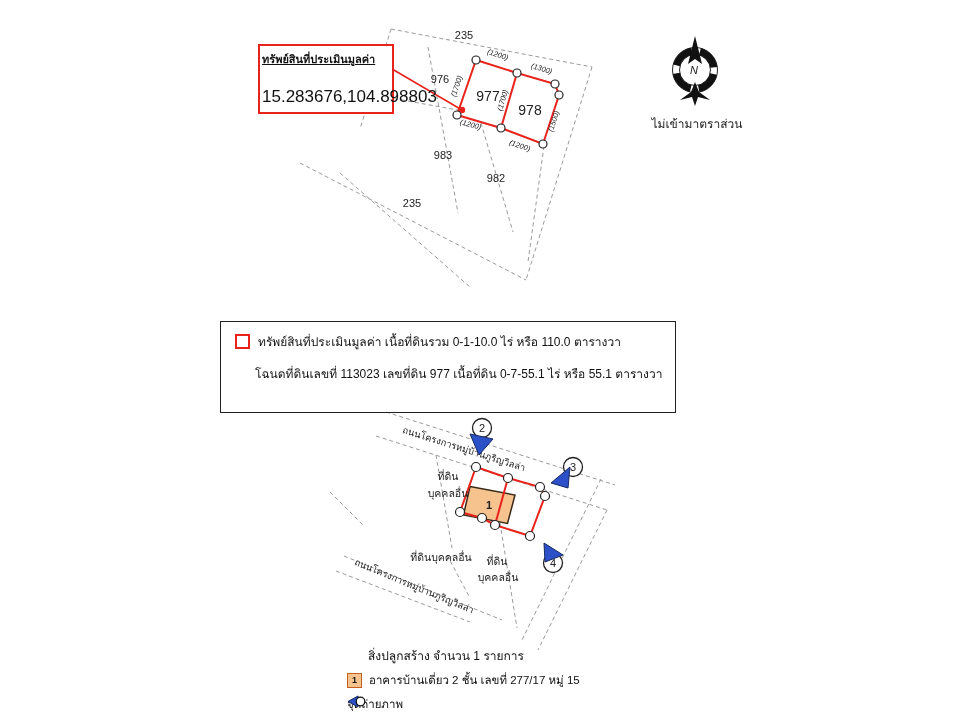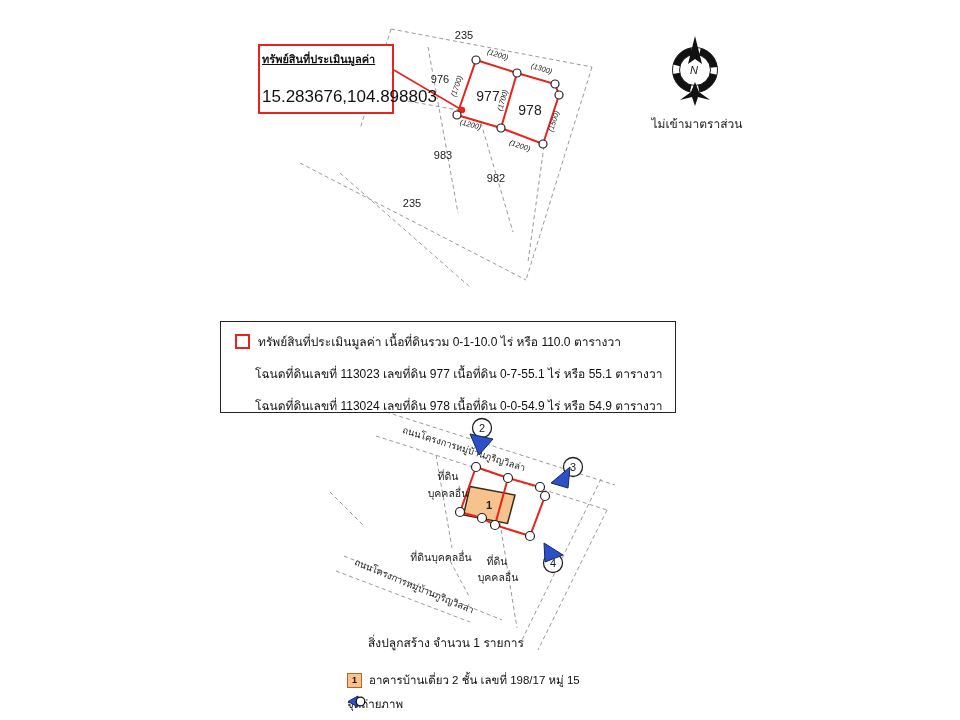--- a/index.html
+++ b/index.html
@@ -9,21 +9,21 @@
   svg text{font-family:"Liberation Sans", sans-serif;fill:#222;}
   .callout{position:absolute;left:258px;top:44px;width:128px;background:#fff;
            border:2px solid #e8231c;text-align:left;padding:4px 2px 5px 2px;z-index:3;}
   .callout .t{font-size:11px;font-weight:bold;text-decoration:underline;color:#111;}
   .callout .c{font-size:17px;margin-top:19px;color:#111;}
   .legendbox{position:absolute;left:220px;top:303px;width:456px;height:92px;
              border:1.5px solid #222;box-sizing:border-box;padding:10px 0 0 14px;z-index:2;margin-top:18px;}
   .legendbox .row{display:flex;align-items:center;gap:8px;font-size:12px;margin-top:0;}
   .legendbox .row + .row{margin-top:13px;margin-left:20px;}
   .redsq{display:inline-block;width:11px;height:11px;border:2px solid #e8231c;background:#fff;flex:0 0 auto;}
-  .bsec-title{position:absolute;left:368px;top:633px;font-size:12px;z-index:2;}
+  .bsec-title{position:absolute;left:368px;top:646px;font-size:12px;z-index:2;}
   .bsec-row1{position:absolute;left:347px;top:671px;display:flex;align-items:center;gap:7px;font-size:11.5px;z-index:2;}
   .bsec-row2{position:absolute;left:347px;top:695px;display:flex;align-items:center;gap:7px;font-size:11.5px;z-index:2;}
   .bldsq{display:inline-block;width:13px;height:13px;background:#f6c28e;border:1px solid #c2601f;
          font-size:9px;font-weight:bold;text-align:center;line-height:13px;flex:0 0 auto;}
 </style>
 </head>
 <body>
 
 <div class="page">
 
@@ -153,29 +153,26 @@
   </div>
 
   <div class="legendbox">
     <div class="row">
       <span class="redsq"></span>
       <span>ทรัพย์สินที่ประเมินมูลค่า เนื้อที่ดินรวม 0-1-10.0 ไร่ หรือ 110.0 ตารางวา</span>
     </div>
     <div class="row">
       <span>โฉนดที่ดินเลขที่ 113023 เลขที่ดิน 977 เนื้อที่ดิน 0-7-55.1 ไร่ หรือ 55.1 ตารางวา</span>
     </div>
-    <div class="row">
-      <span>โฉนดที่ดินเลขที่ 113024 เลขที่ดิน 978 เนื้อที่ดิน 0-0-54.9 ไร่ หรือ 54.9 ตารางวา</span>
-    </div>
   </div>
 
   <div class="bsec-title">สิ่งปลูกสร้าง จำนวน 1 รายการ</div>
   <div class="bsec-row1">
     <span class="bldsq">1</span>
-    <span>อาคารบ้านเดี่ยว 2 ชั้น เลขที่ 198/17 หมู่ 15</span>
+    <span>อาคารบ้านเดี่ยว 2 ชั้น เลขที่ 277/17 หมู่ 15</span>
   </div>
   <div class="bsec-row2">
     <svg width="19" height="13" viewBox="0 0 19 13">
       <polygon points="1,6.5 11,1 11,12" fill="#2b50c8" stroke="#16295f" stroke-width="1"></polygon>
       <circle cx="13.5" cy="6.5" r="4.3" fill="#fff" stroke="#111" stroke-width="1.3"></circle>
     </svg>
     <span>จุดถ่ายภาพ</span>
   </div>
 
 </div>

